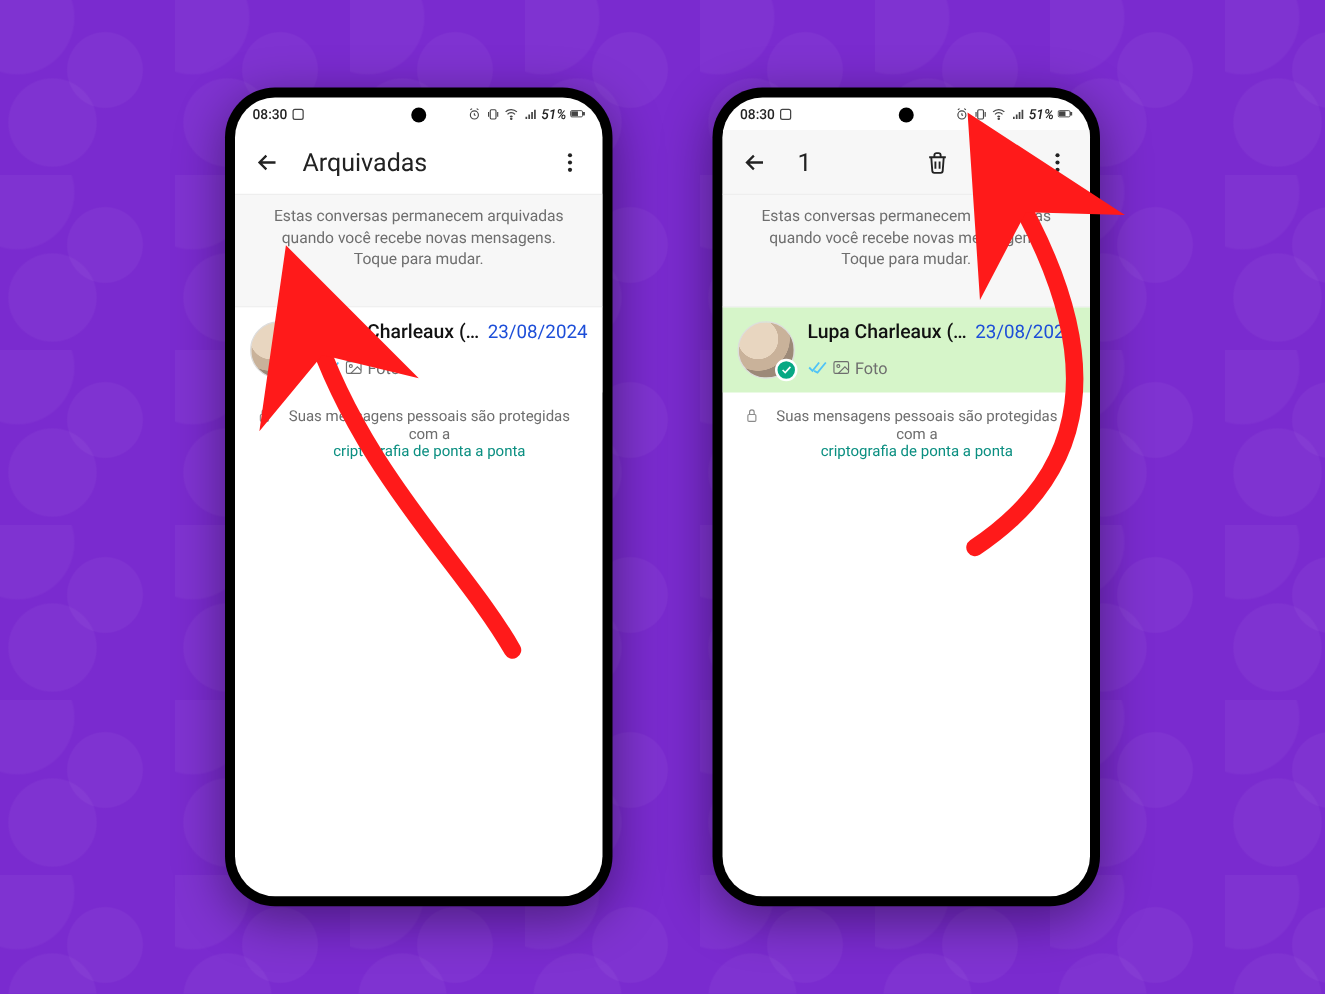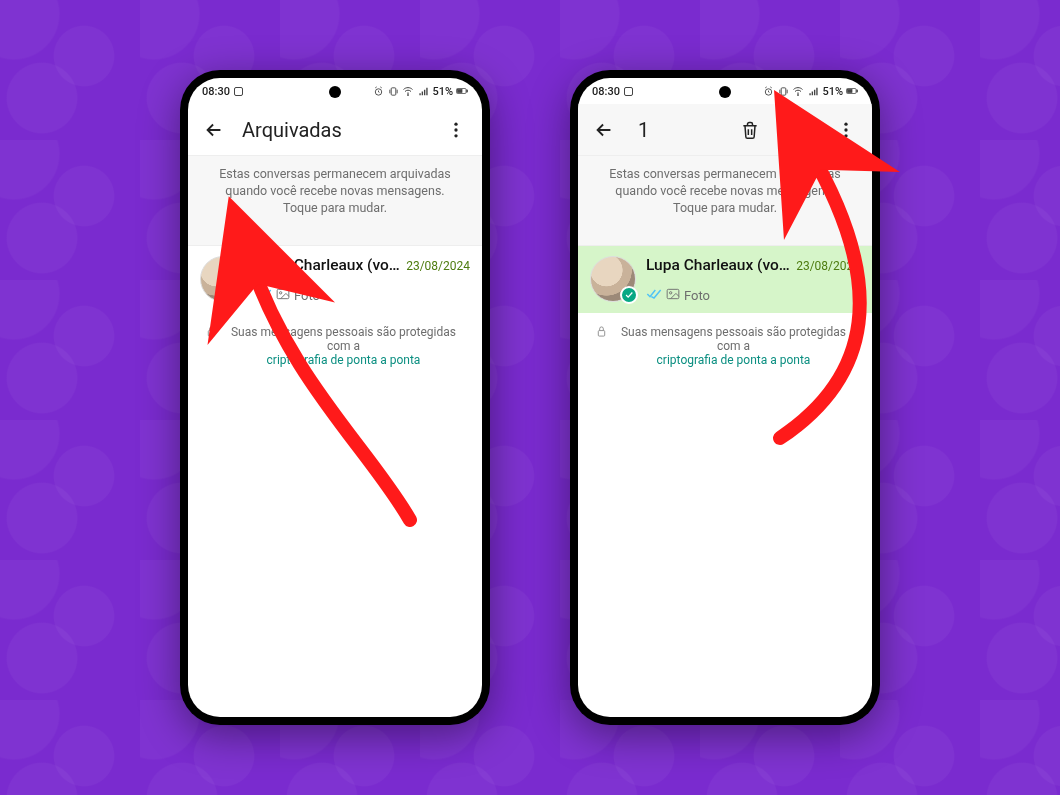--- a/index.html
+++ b/index.html
@@ -40,21 +40,21 @@
   }
   .notch {
     position:absolute; top:8px; left:50%; transform:translateX(-50%);
     width:12px; height:12px; background:#000; border-radius:50%; z-index:5;
   }
   .statusbar {
     height:26px; display:flex; align-items:center; justify-content:space-between;
     padding:0 14px 0 14px; font-size:11px; color:#222; font-weight:500;
   }
   .status-left { display:flex; align-items:center; gap:4px;}
-  .status-right { display:flex; align-items:center; gap:3px;}
+  .status-right { display:flex; align-items:center; gap:3px;font-style:italic;}
   .status-right .ico { width:12px;height:12px; display:inline-flex; align-items:center; justify-content:center;}
   .appbar {
     height:52px; display:flex; align-items:center; padding:0 6px 0 6px; gap:8px;
     border-bottom:1px solid #eee;
   }
   .icon-btn {
     width:40px;height:40px; display:flex;align-items:center;justify-content:center;
     border-radius:50%; cursor:pointer;
   }
   .appbar-title { font-size:20px; color:#222; flex:1; }
@@ -76,21 +76,21 @@
     border:1px solid #ddd;
   }
   .check-badge {
     position:absolute; right:-2px; bottom:-2px; width:18px;height:18px;
     background:#07a884; border:2px solid #fff; border-radius:50%;
     display:flex;align-items:center;justify-content:center;
   }
   .chat-main { flex:1; min-width:0; }
   .chat-top { display:flex; align-items:baseline; gap:6px;}
   .chat-name { font-size:15.5px; color:#111; font-weight:500; white-space:nowrap; overflow:hidden; text-overflow:ellipsis;}
-  .chat-date { font-size:12px; color:#4d7c0f; margin-left:auto;}
+  .chat-date { font-size:15px; color:#1d4ed8; margin-left:auto;}
   .chat-sub { display:flex; align-items:center; gap:4px; color:#6e6e6e; font-size:13px; margin-top:14px;}
   .chat-sub .ticks { color:#4fc3f7; }
   .encryption {
     display:flex; gap:6px; align-items:flex-start; justify-content:center;
     padding:12px 18px; font-size:12px; color:#6e6e6e; text-align:center;
   }
   .encryption .line2 { color:#0b8f81; }
   .arrow {
     position:absolute; pointer-events:none; z-index:20;
   }

